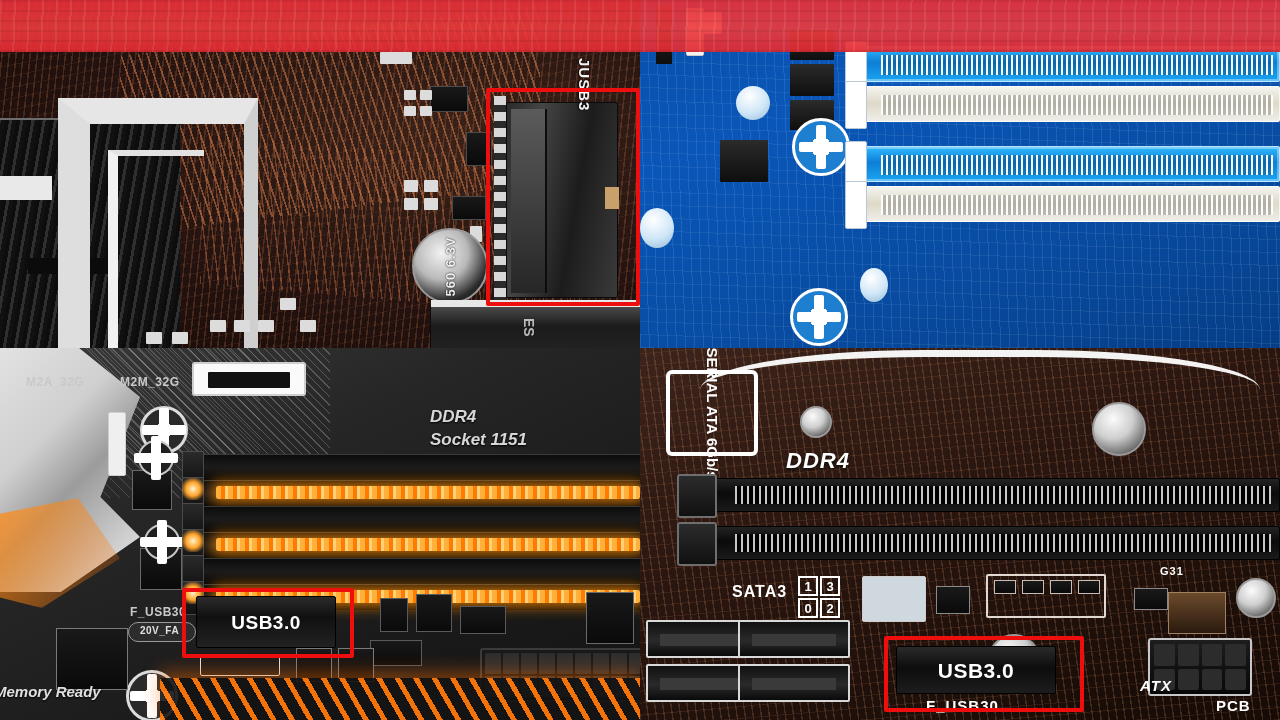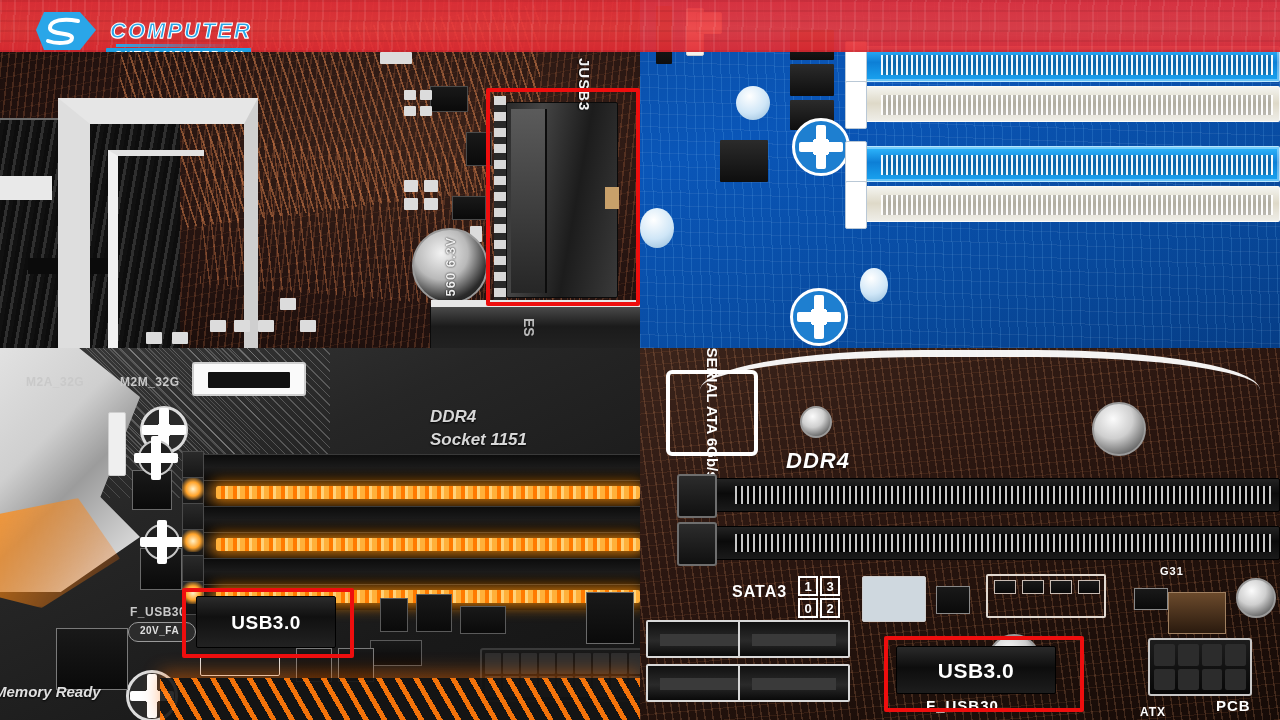--- a/index.html
+++ b/index.html
@@ -625,37 +625,28 @@
       <div class="atx-br" style="left:508px;top:290px;width:104px;height:58px;">
         <i></i>
           <i></i>
           <i></i>
           <i></i>
           <i></i>
           <i></i>
           <i></i>
           <i></i>
       </div>
-      <div class="br-silk-sm" style="left:500px;top:358px;font-size:12px;">ATX</div>
+      <div class="br-silk-sm" style="left:500px;top:330px;font-size:15px;font-style:italic;">ATX</div>
       <div class="br-silk-sm" style="left:576px;top:350px;font-size:15px;">PCB</div>
 
       <div class="hl" style="left:244px;top:288px;width:200px;height:76px;"></div>
     </div>
 
   </div>
 
   <div class="banner">
     <div class="banner-tex"></div>
 
-    <div class="logo-wrap">
-      <svg class="logo-mark" viewBox="0 0 64 50">
-        <path d="M10 6 L46 6 L62 24 L46 44 L10 44 L2 24 Z" fill="#2aa6e8"></path>
-        <path d="M44 15 C30 12, 16 14, 16 22 C16 29, 38 26, 38 32 C38 38, 22 38, 14 35" fill="none" stroke="#ffffff" stroke-width="4" stroke-linecap="round"></path>
-      </svg>
-      <div class="logo-text">COMPUTER</div>
-      <div class="logo-rule"></div>
-      <div class="logo-sub">SKTCOMPUTER.VN</div>
-    </div>
 
   </div>
 
 
 </div>
 
 </body></html>

